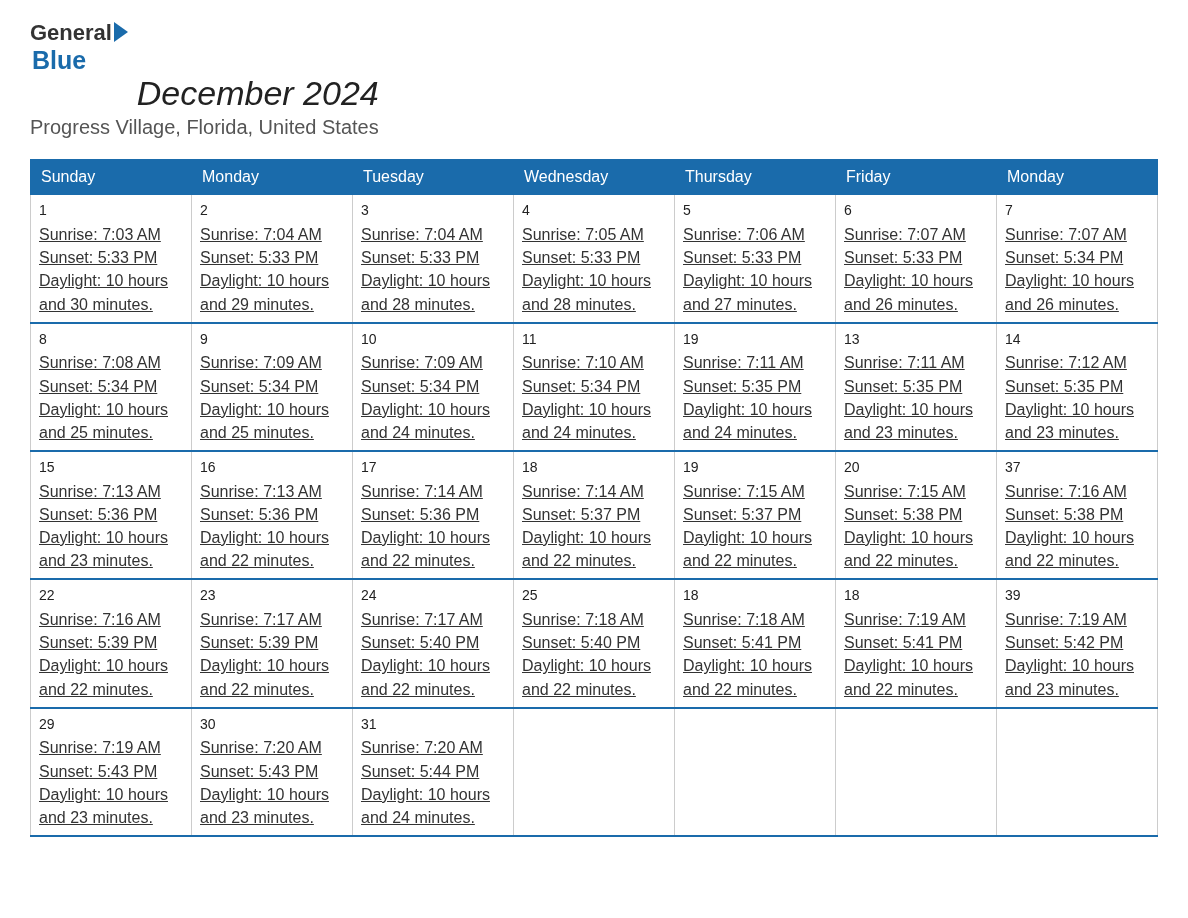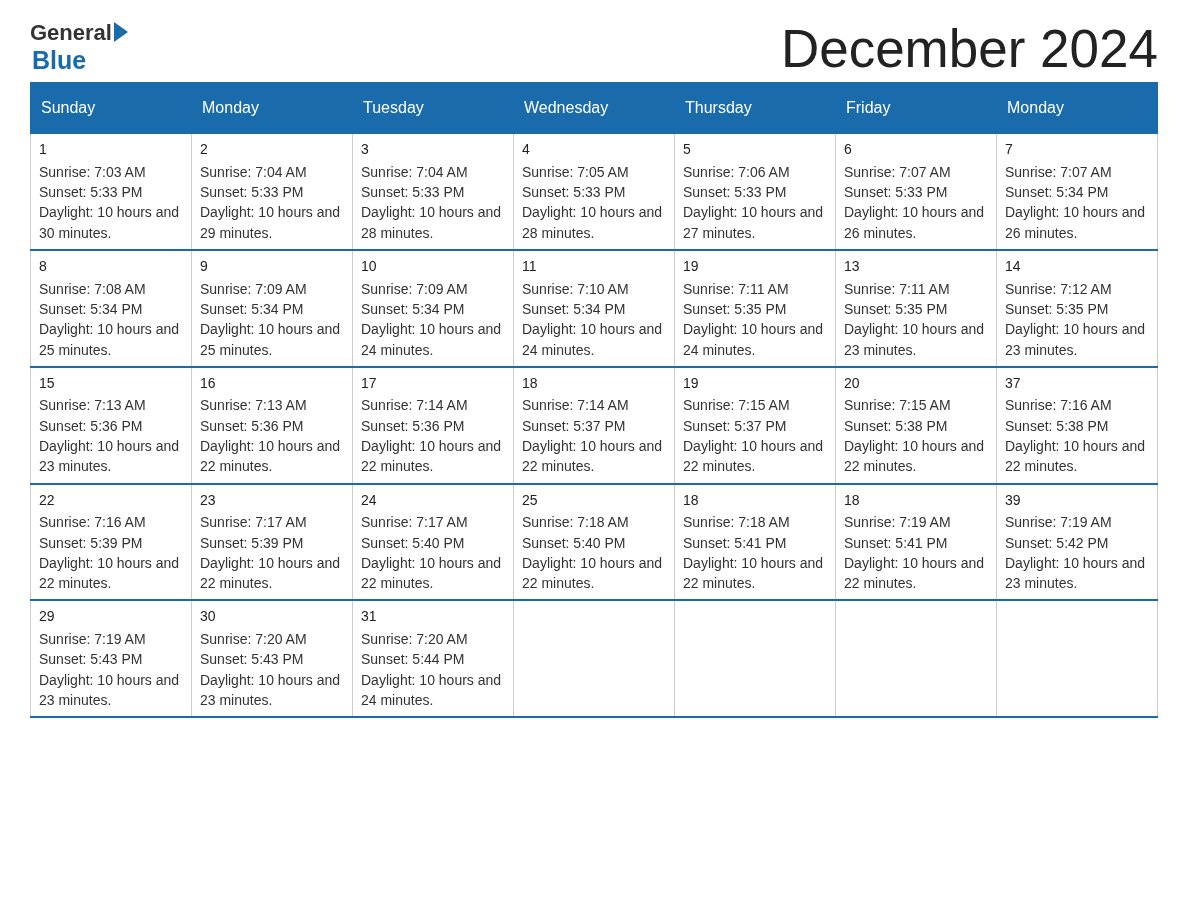--- a/index.html
+++ b/index.html
@@ -7,21 +7,22 @@
       font-family: Arial, sans-serif;
       background: #fff;
       padding: 20px 30px;
       width: 1188px;
       min-height: 918px;
     }
     .header {
       display: flex;
       justify-content: space-between;
       align-items: flex-start;
-      margin-bottom: 4px;
+      margin-bottom: 20px;
+      flex-direction: column;
     }
     .logo {
       display: flex;
       flex-direction: column;
       align-items: flex-start;
     }
     .logo-top {
       display: flex;
       align-items: center;
     }
@@ -42,40 +43,41 @@
     .logo-blue {
       font-size: 25px;
       font-weight: bold;
       color: #1a6bab;
       margin-left: 2px;
     }
     .title-section {
       text-align: right;
     }
     .calendar-title {
-      font-size: 53px;
+      font-size: 34px;
       font-weight: normal;
       color: #222;
       line-height: 1.1;
+      font-style: italic;
     }
     .calendar-subtitle {
       font-size: 20px;
       color: #555;
       margin-top: 4px;
     }
     table {
       width: 100%;
       border-collapse: collapse;
     }
     th {
       background-color: #1a6bab;
       color: #fff;
       font-size: 16px;
       font-weight: normal;
-      padding: 16px 10px;
+      padding: 8px 10px;
       text-align: left;
       border: 1px solid #1a6bab;
     }
     td {
       border: 1px solid #ccc;
       vertical-align: top;
       padding: 6px 8px;
       font-size: 12.5px;
       color: #333;
       width: 14.28%;
@@ -83,23 +85,24 @@
       line-height: 1.4;
     }
     .day-number {
       font-size: 14px;
       font-weight: normal;
       color: #222;
       display: block;
       margin-bottom: 2px;
     }
     .day-info {
-      font-size: 14px;
+      font-size: 16px;
       color: #333;
       line-height: 1.45;
+      text-decoration: underline;
     }
     .week-row td {
       border-bottom: 2px solid #1a6bab;
     }
     .empty-cell {
       background: #fff;
     }
   </style>
 </head>
 <body>
@@ -107,20 +110,21 @@
 <div class="header">
   <div class="logo">
     <div class="logo-top">
       <span class="logo-general">General</span>
       <div class="logo-triangle"></div>
     </div>
     <span class="logo-blue">Blue</span>
   </div>
   <div class="title-section">
     <div class="calendar-title">December 2024</div>
+    <div class="calendar-subtitle">Progress Village, Florida, United States</div>
   </div>
 </div>
 
 <table>
   <thead>
     <tr>
     <th>Sunday</th>
         <th>Monday</th>
         <th>Tuesday</th>
         <th>Wednesday</th>

